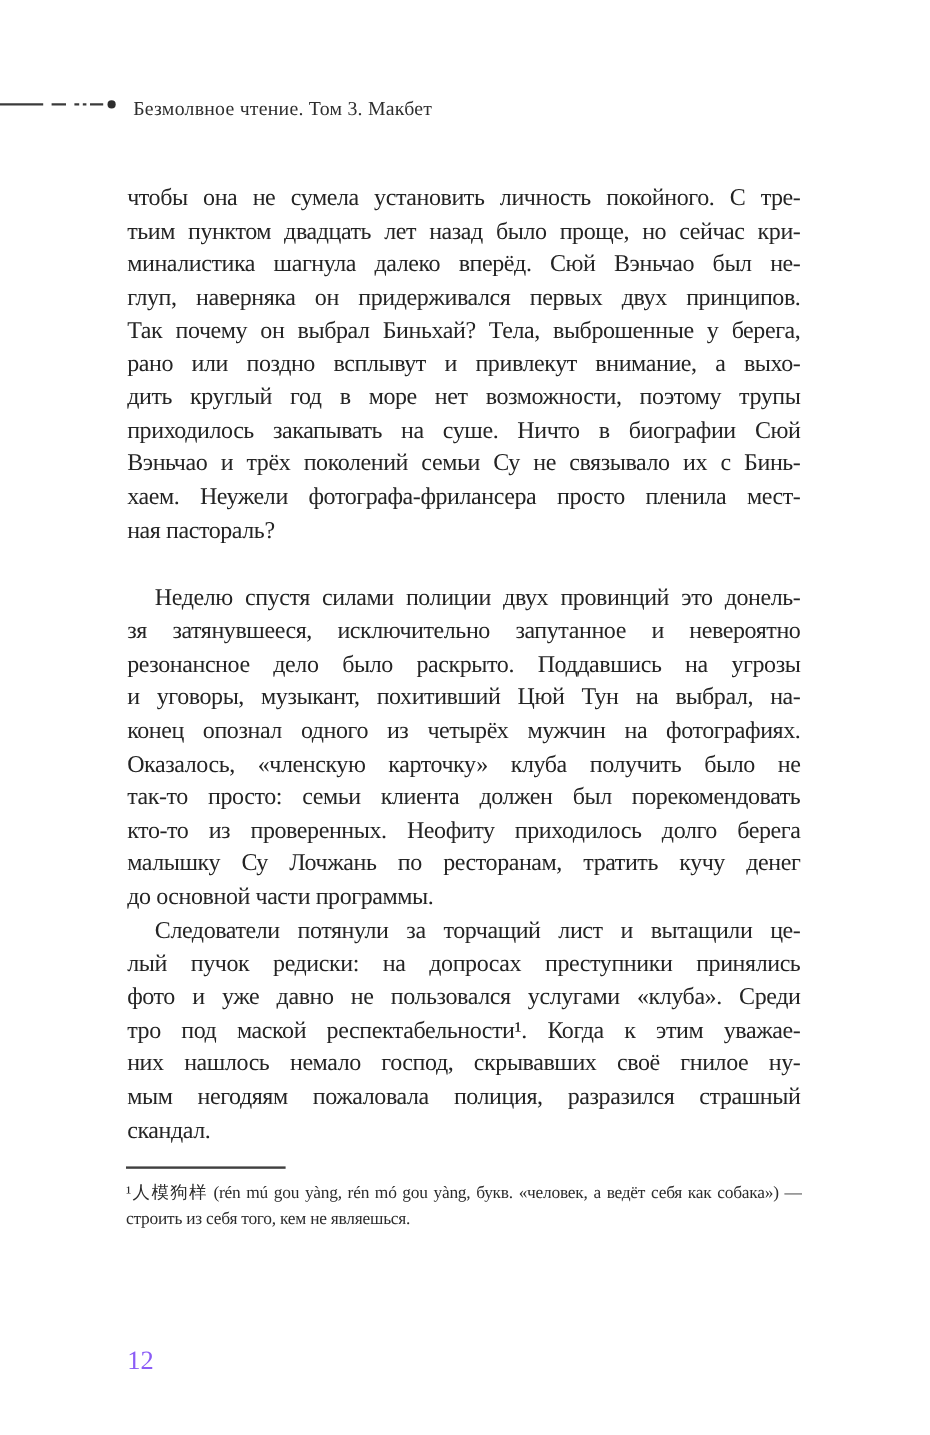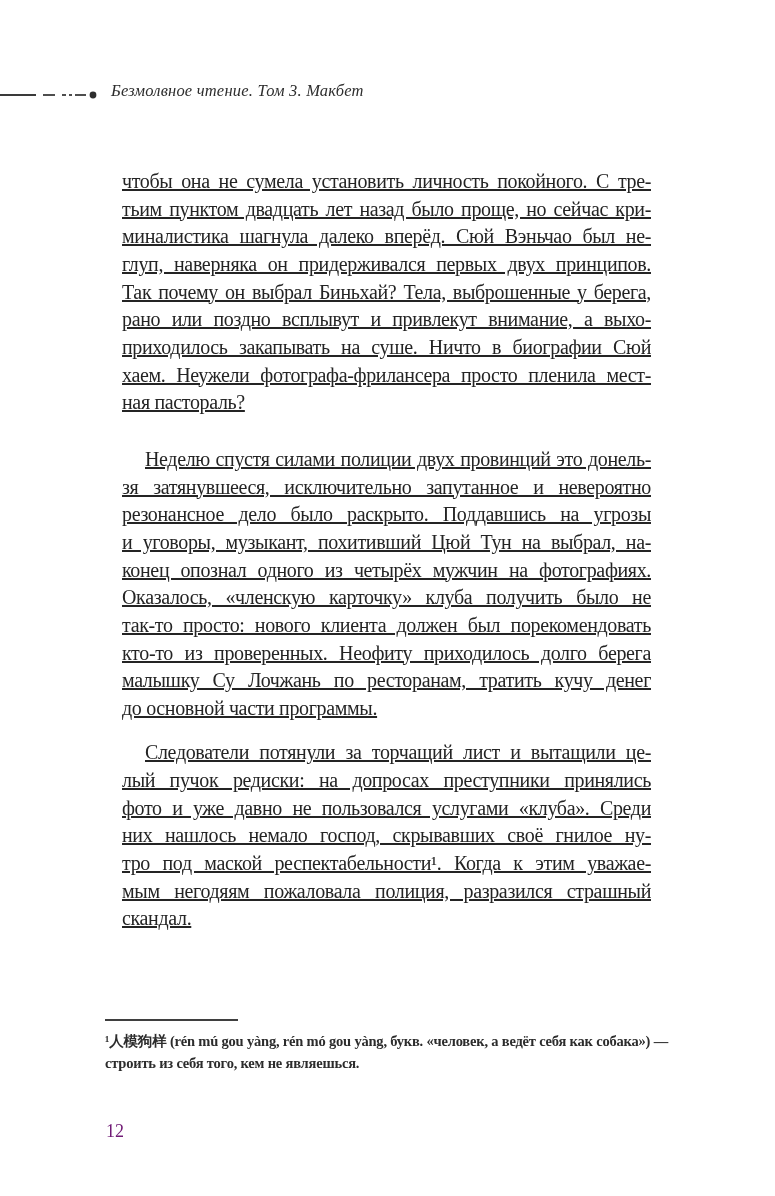--- a/index.html
+++ b/index.html
@@ -17,22 +17,21 @@
     overflow: hidden;
   }
 
   
   .running-header {
     position: absolute;
     top: 82px;
     left: 0;
     height: 18px;
     display: flex;
-    align-items: flex-end;
-    font-style: italic;
+    align-items: flex-start;
   }
   .header-ornament {
     display: block;
     margin-right: 11px;
   }
   .running-title {
     font-size: 16.5px;
     line-height: 18px;
     color: #2e2e2e;
     letter-spacing: 0.2px;
@@ -42,38 +41,37 @@
   .body-text {
     position: absolute;
     top: 151px;
     left: 105px;
     width: 563px;
     font-size: 20px;
     line-height: 27.65px;
     letter-spacing: -0.35px;
     color: #242424;
   }
-  .para { margin: 17px; text-decoration: underline; }
+  .para { margin: 1px; }
   .para.spaced { margin-top: 29px; }
   .para.indent .line:first-child { text-indent: 23px; }
   .line {
     text-align: justify;
     text-align-last: justify;
   }
   .line.last {
     text-align-last: left;
   }
 
   
   .footnote {
     position: absolute;
-    top: 1019px;
+    top: 972px;
     left: 105px;
     width: 563px;
-    font-weight: bold;
   }
   .footnote-rule {
     width: 133px;
     height: 0;
     border-top: 2px solid #3f3f3f;
     margin: 0 0 10px 0;
   }
   .fn-line {
     font-size: 14.5px;
     line-height: 21.5px;
@@ -82,22 +80,22 @@
     text-align: justify;
     text-align-last: justify;
   }
   .fn-line.last { text-align-last: left; }
 
   
   .page-number {
     position: absolute;
     top: 1121px;
     left: 106px;
-    font-size: 18px;
-    color: #701a75;
+    font-size: 22px;
+    color: #8b5cf6;
   }
 </style>
 </head>
 <body>
 
 <div class="page">
 
   <header class="running-header">
     <svg class="header-ornament" width="100" height="10" viewBox="0 0 100 10" aria-hidden="true">
       <g stroke="#3a3a3a" stroke-width="1.8">
@@ -113,42 +111,44 @@
   </header>
 
   <main class="body-text" id="body-text">
       <div class="para">
         <div class="line">чтобы она не сумела установить личность покойного. С тре-</div>
         <div class="line">тьим пунктом двадцать лет назад было проще, но сейчас кри-</div>
         <div class="line">миналистика шагнула далеко вперёд. Сюй Вэньчао был не-</div>
         <div class="line">глуп, наверняка он придерживался первых двух принципов.</div>
         <div class="line">Так почему он выбрал Биньхай? Тела, выброшенные у берега,</div>
         <div class="line">рано или поздно всплывут и привлекут внимание, а выхо-</div>
+        <div class="line">дить круглый год в море нет возможности, поэтому трупы</div>
         <div class="line">приходилось закапывать на суше. Ничто в биографии Сюй</div>
+        <div class="line">Вэньчао и трёх поколений семьи Су не связывало их с Бинь-</div>
         <div class="line">хаем. Неужели фотографа-фрилансера просто пленила мест-</div>
         <div class="line last">ная пастораль?</div>
       </div>
       <div class="para indent spaced">
         <div class="line">Неделю спустя силами полиции двух провинций это донель-</div>
         <div class="line">зя затянувшееся, исключительно запутанное и невероятно</div>
         <div class="line">резонансное дело было раскрыто. Поддавшись на угрозы</div>
         <div class="line">и уговоры, музыкант, похитивший Цюй Тун на выбрал, на-</div>
         <div class="line">конец опознал одного из четырёх мужчин на фотографиях.</div>
         <div class="line">Оказалось, «членскую карточку» клуба получить было не</div>
-        <div class="line">так-то просто: нового клиента должен был порекомендовать</div>
+        <div class="line">так-то просто: семьи клиента должен был порекомендовать</div>
         <div class="line">кто-то из проверенных. Неофиту приходилось долго берега</div>
         <div class="line">малышку Су Лочжань по ресторанам, тратить кучу денег</div>
         <div class="line last">до основной части программы.</div>
       </div>
       <div class="para indent">
         <div class="line">Следователи потянули за торчащий лист и вытащили це-</div>
         <div class="line">лый пучок редиски: на допросах преступники принялись</div>
         <div class="line">фото и уже давно не пользовался услугами «клуба». Среди</div>
+        <div class="line">тро под маской респектабельности¹. Когда к этим уважае-</div>
         <div class="line">них нашлось немало господ, скрывавших своё гнилое ну-</div>
-        <div class="line">тро под маской респектабельности¹. Когда к этим уважае-</div>
         <div class="line">мым негодяям пожаловала полиция, разразился страшный</div>
         <div class="line last">скандал.</div>
       </div>
     </main>
 
   <section class="footnote">
     <div class="footnote-rule"></div>
     <div id="footnote-lines">
         <div class="fn-line">¹人模狗样 (rén mú gou yàng, rén mó gou yàng, букв. «человек, а ведёт себя как собака») —</div>
         <div class="fn-line last">строить из себя того, кем не являешься.</div>

